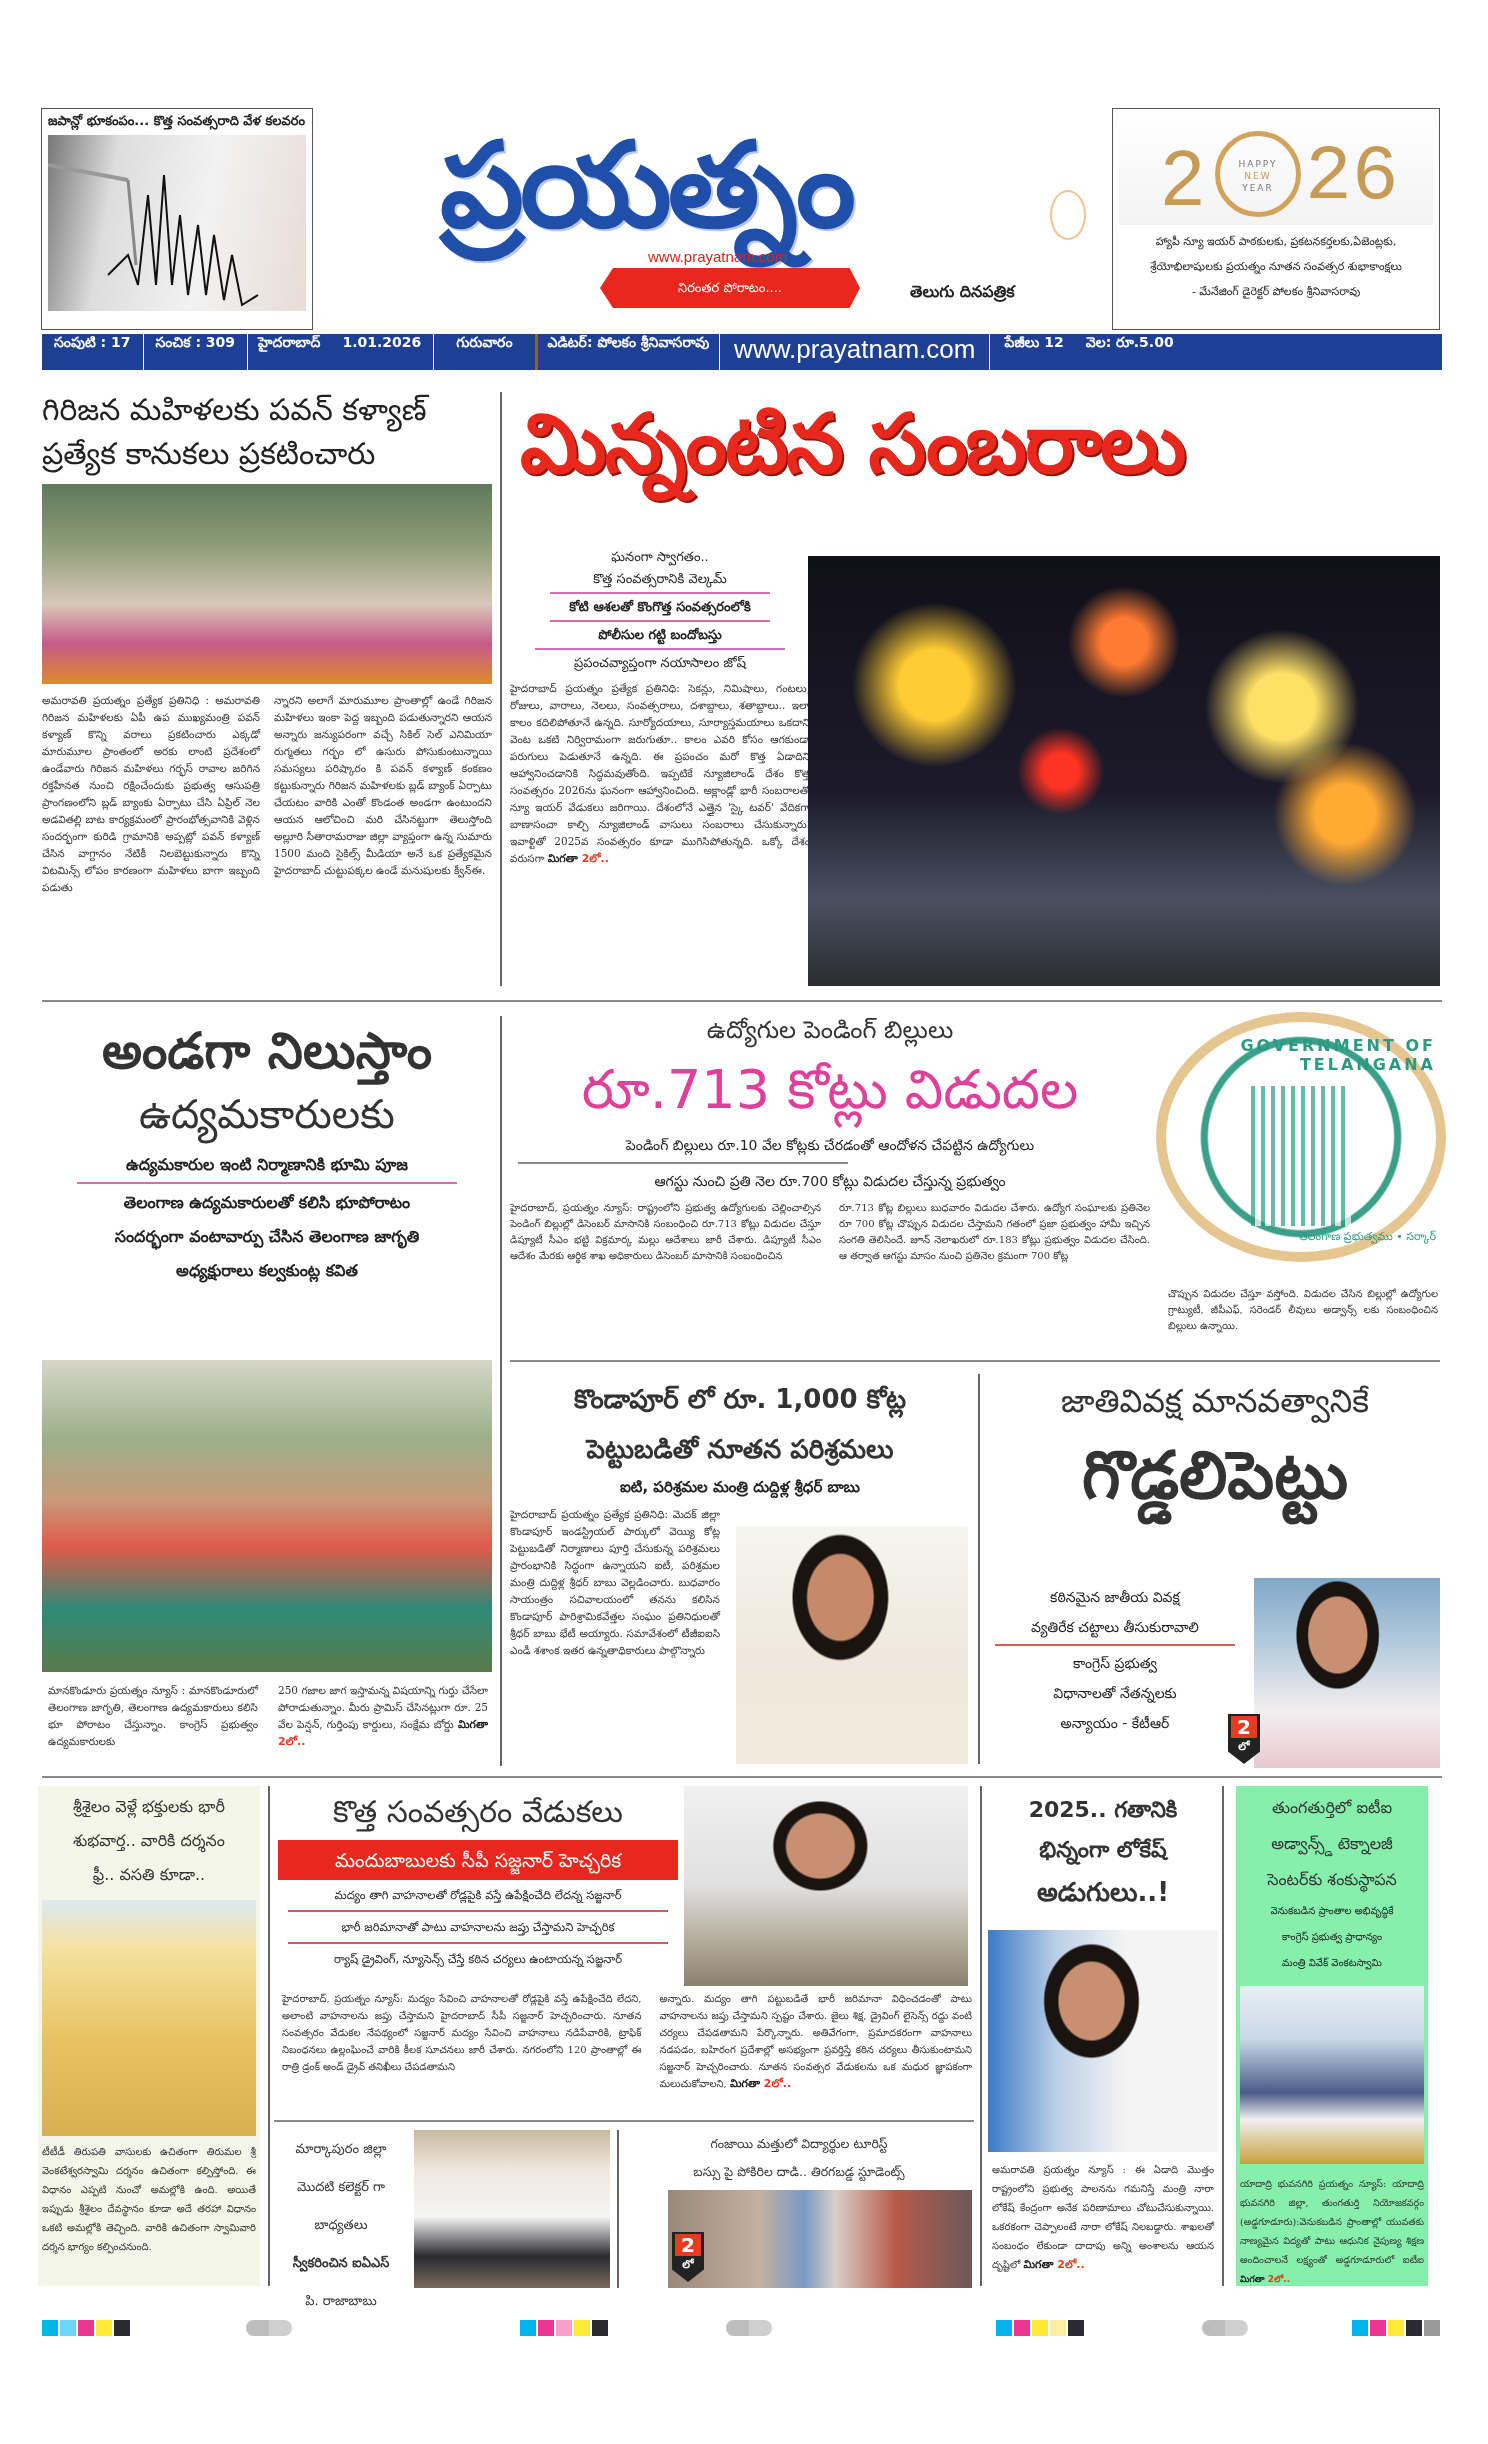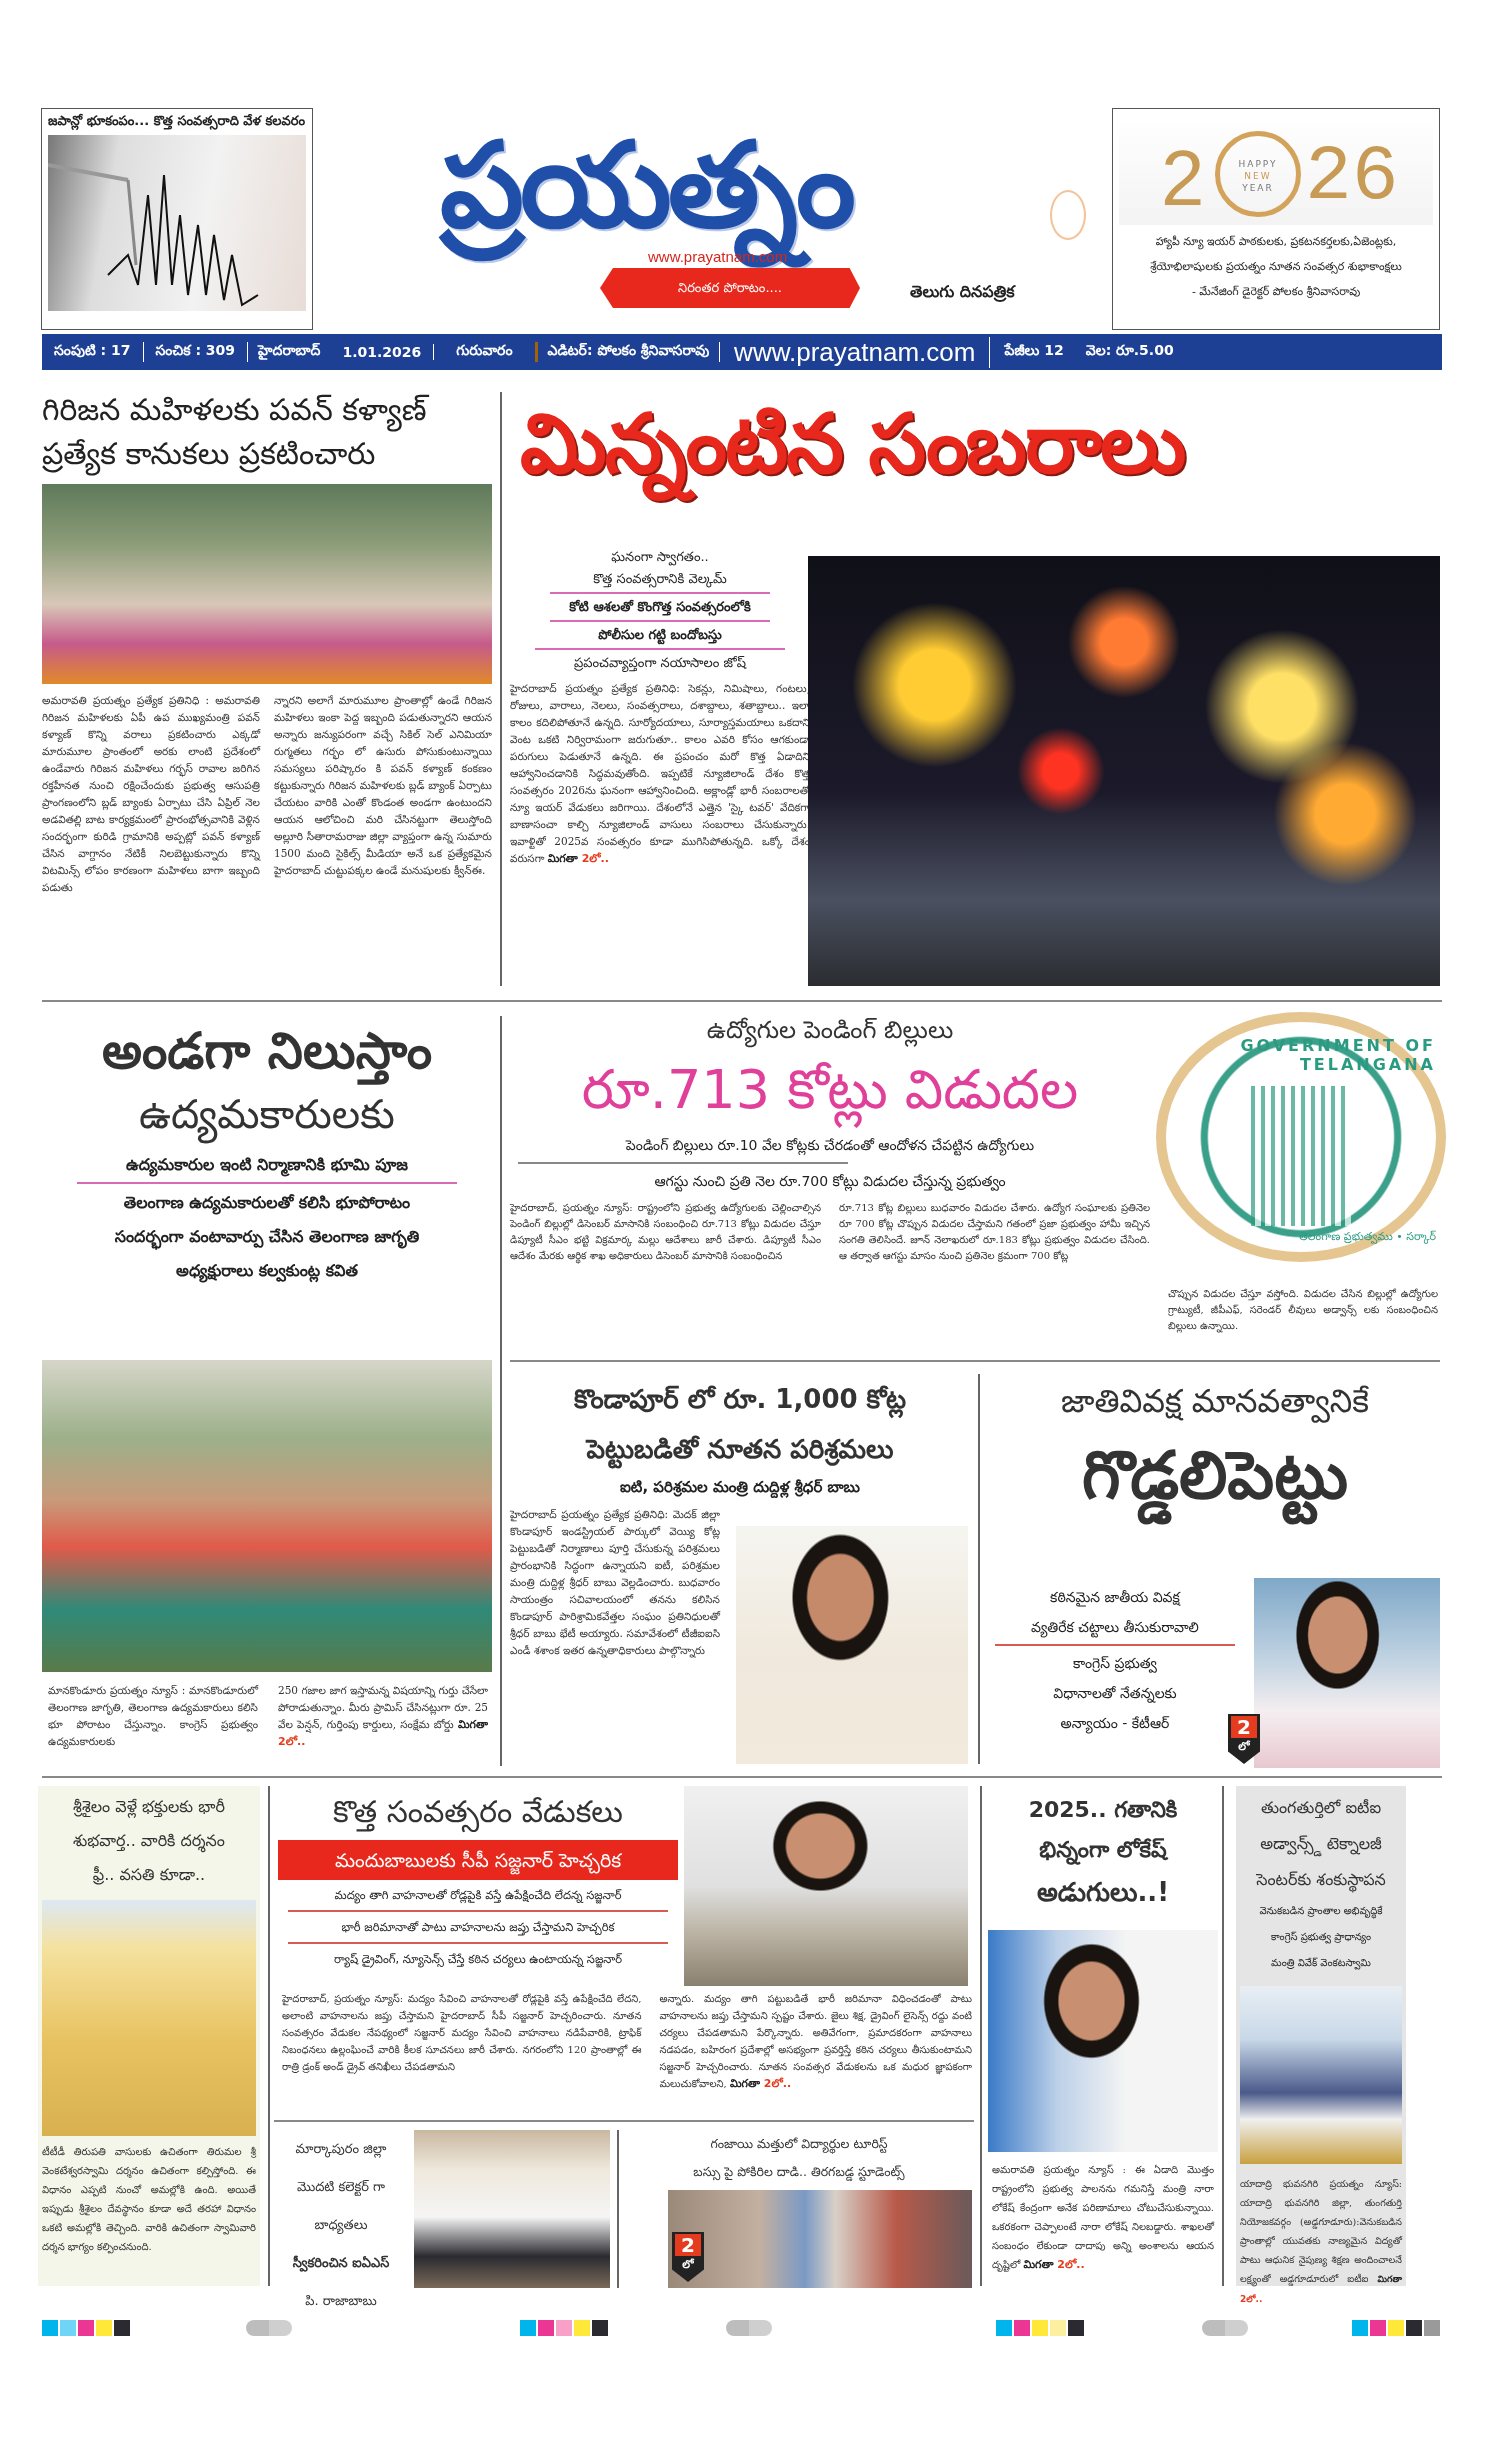--- a/index.html
+++ b/index.html
@@ -52,21 +52,21 @@
       <div style="color:#c79a55">NEW</div>
       <div>YEAR</div>
     </div>
     <span style="position:absolute;left:186px;top:18px;font-size:78px;color:#c79a55;font-family:Liberation Mono, monospace">26</span>
   </div>
   <div data-name="ad-line" style="font-size:11px;margin-top:10px;white-space:nowrap">హ్యాపీ న్యూ ఇయర్ పాఠకులకు, ప్రకటనకర్తలకు,ఏజెంట్లకు,</div>
   <div data-name="ad-line" style="font-size:11px;margin-top:10px;white-space:nowrap">శ్రేయోభిలాషులకు ప్రయత్నం నూతన సంవత్సర శుభాకాంక్షలు</div>
   <div data-name="ad-line" style="font-size:11px;margin-top:10px;white-space:nowrap">- మేనేజింగ్ డైరెక్టర్ పోలకం శ్రీనివాసరావు</div>
 </div>
 
-<div class="abs" data-name="info-bar" style="left:42px;top:334px;width:1400px;height:36px;background:#1d3f94;color:#fff;display:flex;align-items:center;font-weight:bold;font-size:14px">
+<div class="abs" data-name="info-bar" style="left:42px;top:334px;width:1400px;height:36px;background:#1d3f94;color:#fff;display:flex;font-weight:bold;font-size:14px">
   <span data-name="volume" style="padding:0 12px;border-right:1px solid #fff">సంపుటి : 17</span>
   <span data-name="issue" style="padding:0 12px;border-right:1px solid #fff">సంచిక : 309</span>
   <span data-name="city" style="padding:0 10px">హైదరాబాద్</span>
   <span data-name="date" style="padding:0 12px;border-right:1px solid #fff">1.01.2026</span>
   <span data-name="day" style="padding:0 22px;border-right:3px solid #a16207">గురువారం</span>
   <span data-name="editor" style="padding:0 10px;border-right:1px solid #fff">ఎడిటర్: పోలకం శ్రీనివాసరావు</span>
   <span data-name="infobar-website" style="padding:0 14px;font-weight:normal;font-size:26px;font-family:'Liberation Sans',sans-serif;border-right:1px solid #fff">www.prayatnam.com</span>
   <span data-name="pages" style="padding:0 14px">పేజీలు 12</span>
   <span data-name="price" style="padding:0 8px">వెల: రూ.5.00</span>
 </div>
@@ -223,21 +223,21 @@
   <div class="hl" style="font-size:22px;line-height:40px;white-space:nowrap">2025.. గతానికి</div>
   <div class="hl" style="font-size:22px;line-height:40px;white-space:nowrap">భిన్నంగా లోకేష్</div>
   <div class="hl" style="font-size:26px;line-height:44px">అడుగులు..!</div>
   <div data-name="lokesh-photo" style="margin-top:16px;height:222px;background:radial-gradient(ellipse at 45% 32%,#c89070 0 18%,#1a1410 19% 26%,transparent 27%),linear-gradient(90deg,#3a7ac8 0%,#bcd0e8 30%,#f4f4f4 60%,#f4f4f4 100%)"></div>
   <div class="body-text" style="margin-top:8px;font-size:10px;line-height:19px;padding:0 4px">
     <span>అమరావతి ప్రయత్నం న్యూస్ : ఈ ఏడాది మొత్తం రాష్ట్రంలోని ప్రభుత్వ పాలనను గమనిస్తే మంత్రి నారా లోకేష్ కేంద్రంగా అనేక పరిణామాలు చోటుచేసుకున్నాయి. ఒకరకంగా చెప్పాలంటే నారా లోకేష్ నిలబడ్డారు. శాఖలతో సంబంధం లేకుండా దాదాపు అన్ని అంశాలను ఆయన దృష్టిలో</span>
     <span class="more" data-name="continued-link"><span>మిగతా</span> <b>2లో..</b></span>
   </div>
 </div>
 <div class="vr" data-name="column-divider" style="left:1222px;top:1786px;height:500px"></div>
-<div class="abs" data-name="iti-story" style="left:1236px;top:1786px;width:170px;height:500px;background:#e5e5e5;padding:4px">
+<div class="abs" data-name="iti-story" style="left:1236px;top:1786px;width:192px;height:500px;background:#86efac;padding:4px">
   <div class="hl" style="font-size:16px;line-height:36px;font-weight:normal;white-space:nowrap">తుంగతుర్తిలో ఐటీఐ</div>
   <div class="hl" style="font-size:16px;line-height:36px;font-weight:normal;white-space:nowrap">అడ్వాన్స్డ్ టెక్నాలజీ</div>
   <div class="hl" style="font-size:16px;line-height:36px;font-weight:normal;white-space:nowrap">సెంటర్‌కు శంకుస్థాపన</div>
   <div class="sub" style="font-size:10px;line-height:26px">వెనుకబడిన ప్రాంతాల అభివృద్ధికే</div>
   <div class="sub" style="font-size:10px;line-height:26px">కాంగ్రెస్ ప్రభుత్వ ప్రాధాన్యం</div>
   <div class="sub" style="font-size:10px;line-height:26px">మంత్రి వివేక్ వెంకటస్వామి</div>
   <div data-name="iti-event-photo" style="margin-top:10px;height:178px;background:linear-gradient(180deg,#e8eef4 0%,#c8d8e8 30%,#4a5a8a 60%,#f0f0f0 75%,#c8a040 100%)"></div>
   <div class="body-text" style="margin-top:10px;font-size:9.5px;line-height:19px">
     <span>యాదాద్రి భువనగిరి ప్రయత్నం న్యూస్: యాదాద్రి భువనగిరి జిల్లా, తుంగతుర్తి నియోజకవర్గం (అడ్డగూడూరు):వెనుకబడిన ప్రాంతాల్లో యువతకు నాణ్యమైన విద్యతో పాటు ఆధునిక నైపుణ్య శిక్షణ అందించాలనే లక్ష్యంతో అడ్డగూడూరులో ఐటీఐ</span>
     <span class="more" data-name="continued-link" style="font-size:9px"><span>మిగతా</span> <b>2లో..</b></span>

